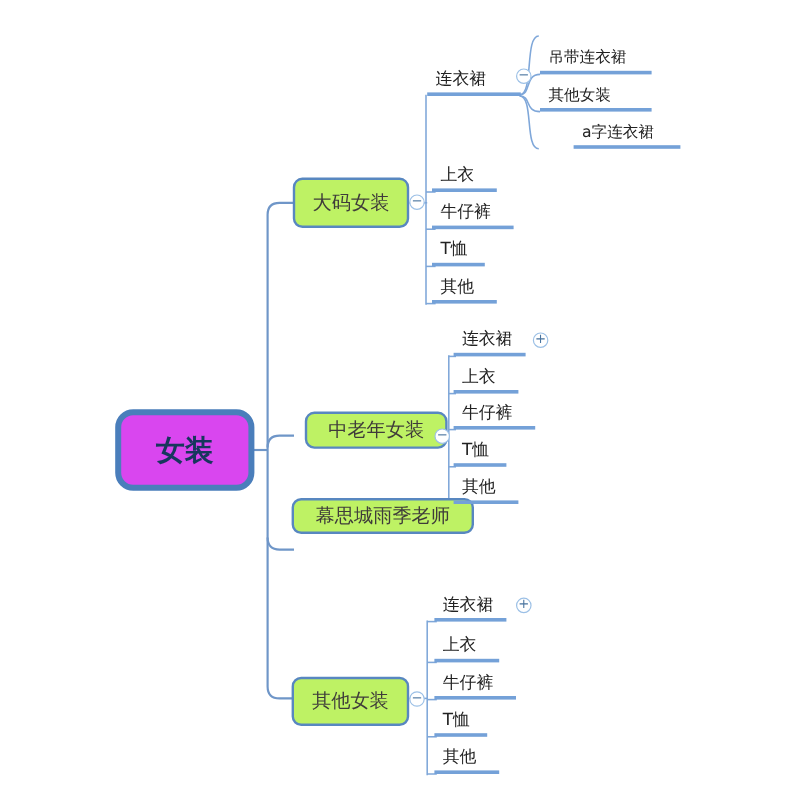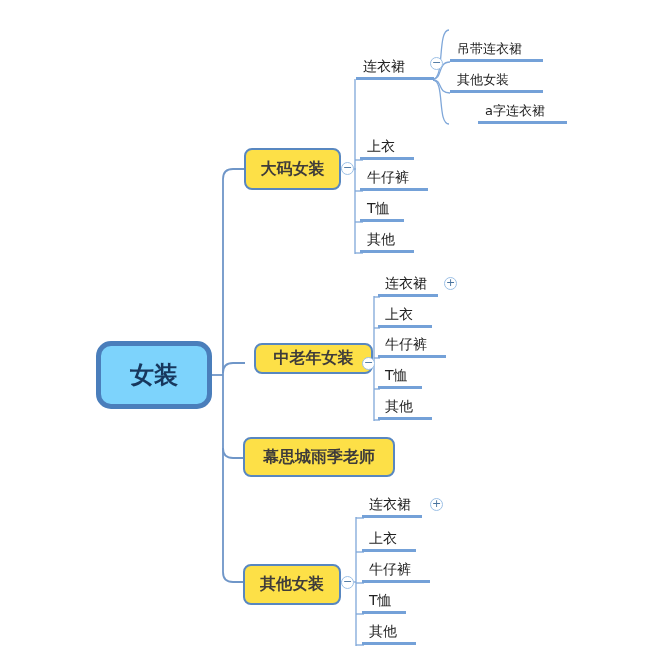--- a/index.html
+++ b/index.html
@@ -5,27 +5,27 @@
   html,body{margin:0;padding:0;}
   body{
     width:662px;height:662px;position:relative;background:#ffffff;
     font-family:"DejaVu Sans","Liberation Sans",sans-serif;
     overflow:hidden;
   }
   #canvas{position:absolute;inset:0;width:662px;height:662px;}
   svg.wires{position:absolute;left:0;top:0;z-index:1;}
   .node{
     position:absolute;z-index:2;box-sizing:border-box;
-    background:#fde047;border:2px solid #5887c0;border-radius:8px;
+    background:#bef264;border:2px solid #5887c0;border-radius:8px;
     display:flex;align-items:center;justify-content:center;
-    font-size:16px;color:#3f3c3a;white-space:nowrap;font-weight:bold;
+    font-size:16px;color:#3f3c3a;white-space:nowrap;
   }
   .rootnode{
     border:5px solid #4a7ebb;border-radius:15px;
-    font-weight:bold;font-size:24px;color:#17375d;background:#7dd3fc;
+    font-weight:bold;font-size:24px;color:#17375d;background:#d946ef;
   }
   .leaf{
     position:absolute;z-index:2;box-sizing:border-box;height:24px;
     border-bottom:3px solid #74a1d8;line-height:21px;font-size:14px;
     color:#222222;padding-left:7px;white-space:nowrap;
   }
   .leaf.small{font-size:13px;}
   .toggle{
     position:absolute;z-index:3;box-sizing:border-box;
     width:13px;height:13px;border-radius:50%;
@@ -77,21 +77,21 @@
       <path d="M356,583 H364"></path>
       <path d="M356,614 H364"></path>
       <path d="M356,645 H364"></path>
     </g>
   </svg>
 
   <div class="node rootnode" style="left:96px;top:341px;width:116px;height:68px;">女装</div>
 
   <div class="node" style="left:244px;top:148px;width:97px;height:42px;">大码女装</div>
   <div class="node" style="left:254px;top:343px;width:119px;height:31px;">中老年女装</div>
-  <div class="node" style="left:243px;top:437px;width:152px;height:40px;">幕思城雨季老师</div>
+  <div class="node" style="left:243px;top:415px;width:152px;height:30px;">幕思城雨季老师</div>
   <div class="node" style="left:243px;top:564px;width:98px;height:41px;">其他女装</div>
 
   <div class="leaf" style="left:356px;top:56px;width:78px;">连衣裙</div>
   <div class="leaf" style="left:360px;top:136px;width:54px;">上衣</div>
   <div class="leaf" style="left:360px;top:167px;width:68px;">牛仔裤</div>
   <div class="leaf" style="left:360px;top:198px;width:44px;">T恤</div>
   <div class="leaf" style="left:360px;top:229px;width:54px;">其他</div>
 
   <div class="leaf small" style="left:450px;top:38px;width:93px;">吊带连衣裙</div>
   <div class="leaf small" style="left:450px;top:69px;width:93px;">其他女装</div>

